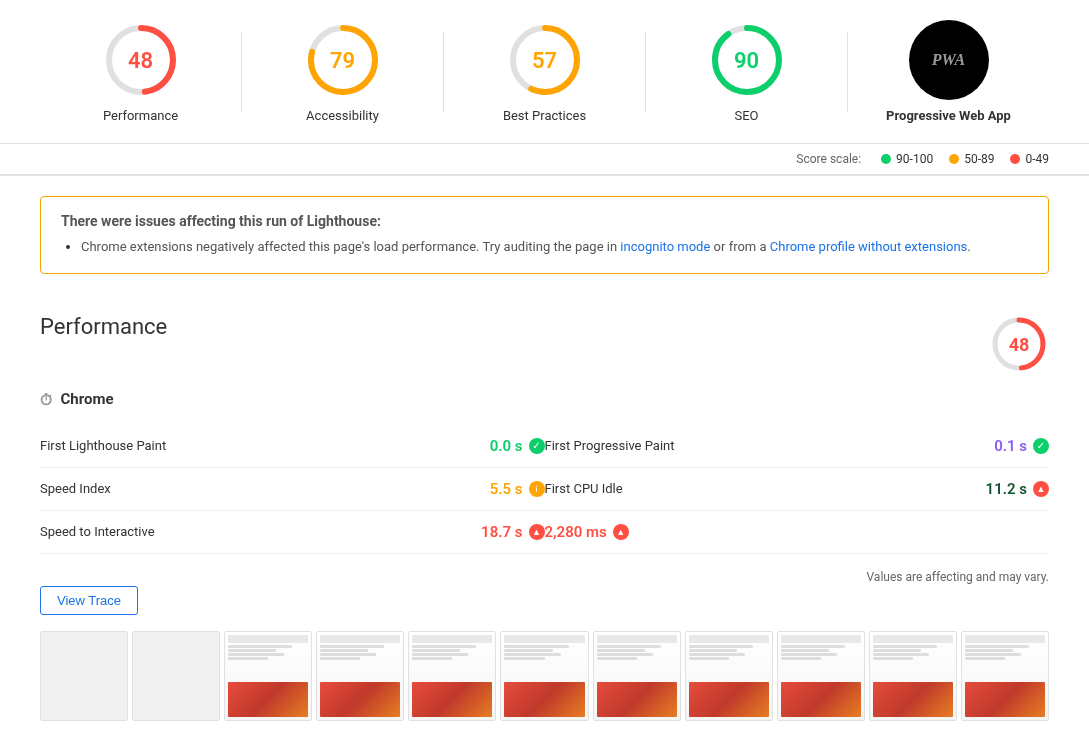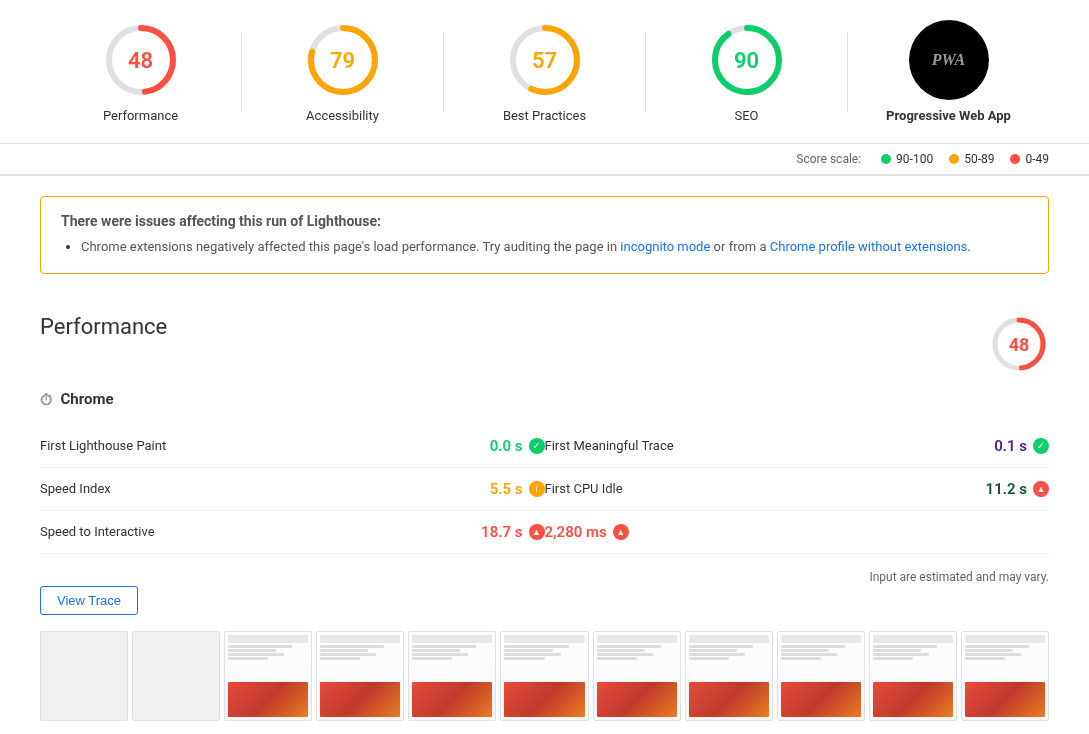--- a/index.html
+++ b/index.html
@@ -400,41 +400,41 @@
       <div class="metric-row">
         <span class="metric-name">Speed to Interactive</span>
         <span class="metric-value" style="color:#ff4e42;">18.7 s</span>
         <div class="metric-icon icon-red" style="font-size:9px;">▲</div>
       </div>
     </div>
 
     <div>
 
       <div class="metric-row">
-        <span class="metric-name">First Meaningful Trace</span>
-        <span class="metric-value" style="color:#4c1d95;">0.1 s</span>
+        <span class="metric-name">First Progressive Paint</span>
+        <span class="metric-value" style="color:#8b5cf6;">0.1 s</span>
         <div class="metric-icon icon-green">✓</div>
       </div>
 
       <div class="metric-row">
         <span class="metric-name">First CPU Idle</span>
         <span class="metric-value" style="color:#14532d;text-align:center;">11.2 s</span>
         <div class="metric-icon icon-red" style="font-size:9px;">▲</div>
       </div>
 
       <div class="metric-row">
         <span class="metric-value" style="color:#ff4e42;">2,280 ms</span>
         <div class="metric-icon icon-red" style="font-size:9px;">▲</div>
       </div>
     </div>
   </div>
 
   <div style="display:flex;justify-content:space-between;align-items:flex-start;margin-top:16px;">
     <button class="view-trace-btn">View Trace</button>
-    <span style="font-size:12px;color:#666;">Input are estimated and may vary.</span>
+    <span style="font-size:12px;color:#666;">Values are affecting and may vary.</span>
   </div>
 
   <div class="filmstrip">
 
     <div class="filmstrip-frame blank"></div>
     <div class="filmstrip-frame blank"></div>
 
     <div class="filmstrip-frame">
       <div class="page-preview">
         <div class="page-header-bar"></div>

